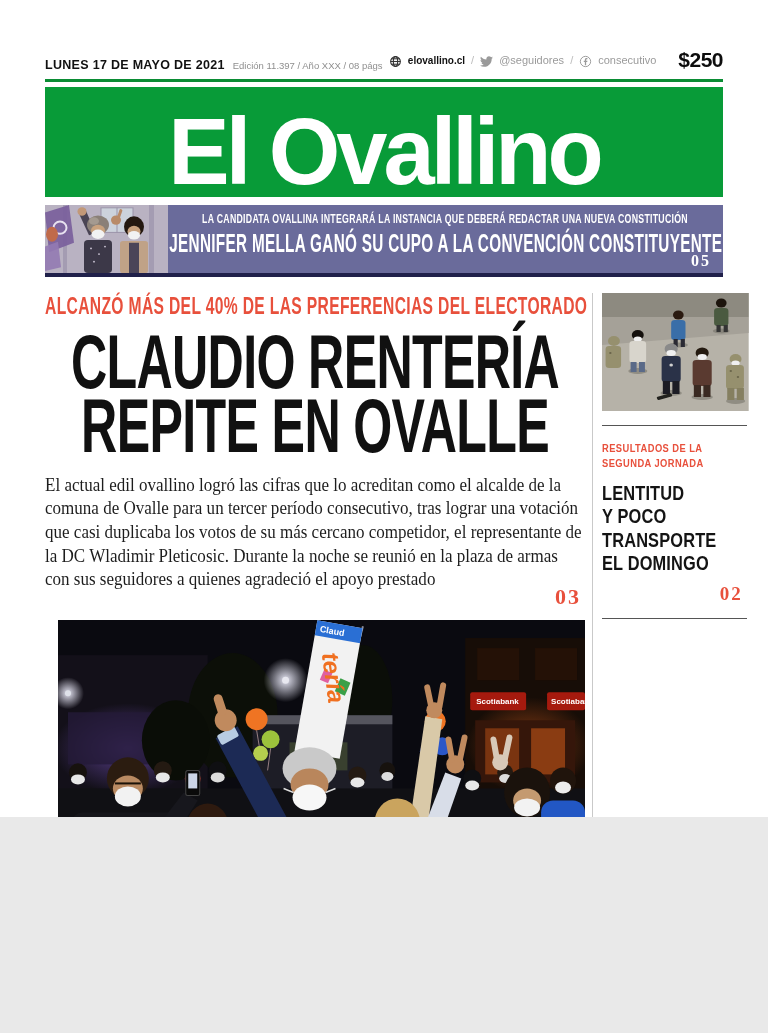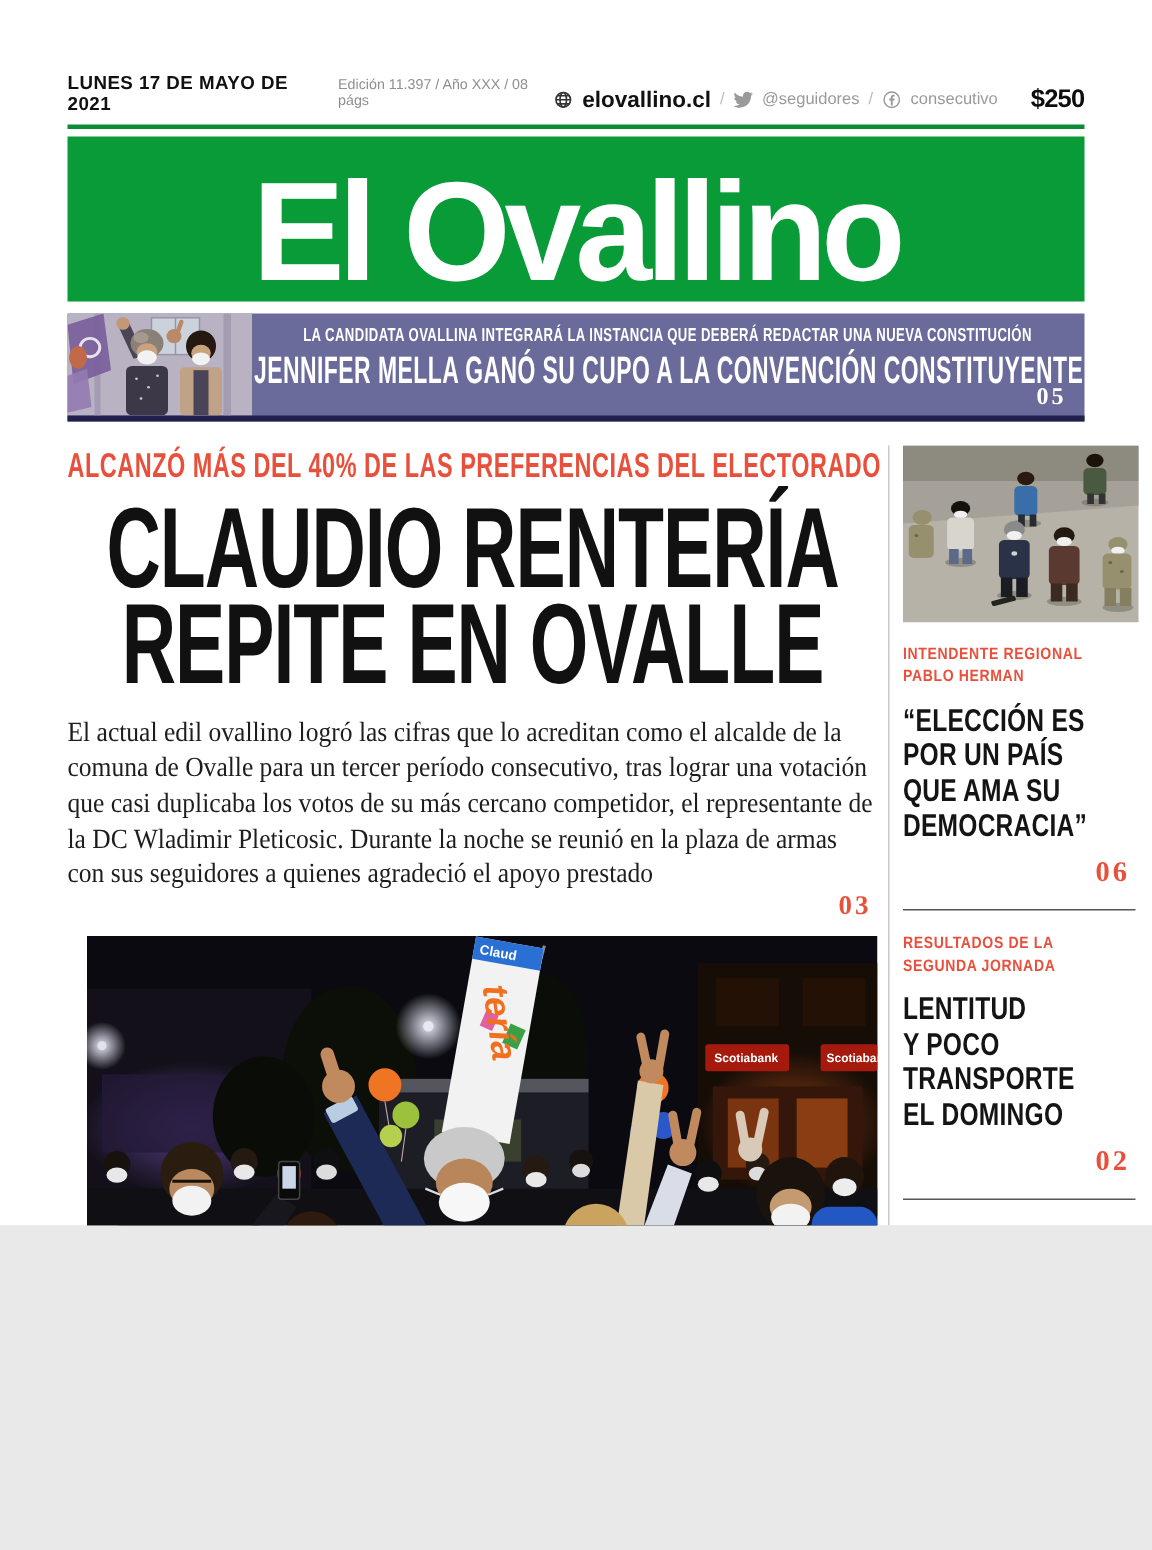--- a/index.html
+++ b/index.html
@@ -10,25 +10,25 @@
     font-family:"Liberation Sans", sans-serif; color:#141414;
   }
   .inner { margin:0 45px; }
 
   
   .topbar { padding-top:48px; display:flex; justify-content:space-between; align-items:flex-end; }
   .date-group { display:flex; align-items:baseline; gap:8px; }
   .date-label { font-weight:bold; font-size:12.5px; letter-spacing:.3px; color:#111; }
   .edition-label { font-size:9.5px; color:#8f8f8f; }
   .links-group { display:flex; align-items:center; gap:6px; }
-  .link-site { font-weight:bold; font-size:15px; color:#111; }
+  .link-site { font-weight:bold; font-size:10px; color:#111; }
   .link-handle { font-size:11px; color:#9a9a9a; }
   .slash { color:#bcbcbc; font-size:11px; }
   .icon-sm { width:13px; height:13px; display:inline-block; vertical-align:middle; }
-  .price { font-weight:bold; font-size:17px; color:#0d0d0d; margin-left:16px; letter-spacing:-.5px; }
+  .price { font-weight:bold; font-size:21px; color:#0d0d0d; margin-left:16px; letter-spacing:-.5px; }
   .green-rule { height:3px; background:#0a8c34; margin-top:7px; }
 
   
   .masthead {
     margin-top:5px; height:110px; background:#089B38;
     display:flex; align-items:flex-end; justify-content:center;
   }
   .masthead-title {
     color:#ffffff; font-weight:bold; font-size:92px; letter-spacing:-4px;
     transform:scaleY(1.02); line-height:1;
@@ -75,21 +75,21 @@
     text-align:center; white-space:pre-line; letter-spacing:-1px;
     width:151.5%; margin-left:-25.75%; transform:scaleX(0.66); transform-origin:center top;
   }
   .body-wrap { position:relative; margin-top:16px; }
   .lead-body {
     font-family:"Liberation Serif", serif; font-size:18.5px; line-height:1.28;
     color:#1d1d1d; width:108.7%; transform:scaleX(0.92); transform-origin:left top;
   }
   .lead-page {
     position:absolute; right:4px; bottom:-18px;
-    font-family:"Liberation Serif", serif; font-weight:bold; font-size:18px;
+    font-family:"Liberation Serif", serif; font-weight:bold; font-size:22px;
     color:#E8503C; letter-spacing:2px;
   }
   .photo-row { margin-top:28px; display:flex; height:384px; }
   .credit-gutter { width:13px; flex:none; position:relative; }
   .photo-credit {
     position:absolute; bottom:26px; left:1px;
     writing-mode:vertical-rl; transform:rotate(180deg);
     font-size:6.5px; color:#999; letter-spacing:1px;
   }
   .main-photo { flex:1; }
@@ -469,29 +469,20 @@
               <circle cx="114" cy="84" r="1" fill="#6a654a"></circle>
               <rect x="105" y="95" width="6" height="12" fill="#857f60"></rect>
               <rect x="113" y="95" width="6" height="12" fill="#857f60"></rect>
             <circle cx="10" cy="48" r="5" fill="#96906e"></circle>
               <rect x="3" y="53" width="13" height="22" rx="3" fill="#96906e"></rect>
               <circle cx="7" cy="60" r="1" fill="#6a654a"></circle>
             <rect x="46" y="102" width="13" height="3.5" rx="1" fill="#22221e" transform="rotate(-18 52 104)"></rect>
           </svg>
         </div>
 
-        <div>
-          <div class="side-kicker">INTENDENTE REGIONAL
-PABLO HERMAN</div>
-          <div class="side-headline">“ELECCIÓN ES
-POR UN PAÍS
-QUE AMA SU
-DEMOCRACIA”</div>
-          <div class="side-page">06</div>
-        </div>
         <hr class="side-divider">
 
         <div>
           <div class="side-kicker">RESULTADOS DE LA
 SEGUNDA JORNADA</div>
           <div class="side-headline">LENTITUD
 Y POCO
 TRANSPORTE
 EL DOMINGO</div>
           <div class="side-page">02</div>

